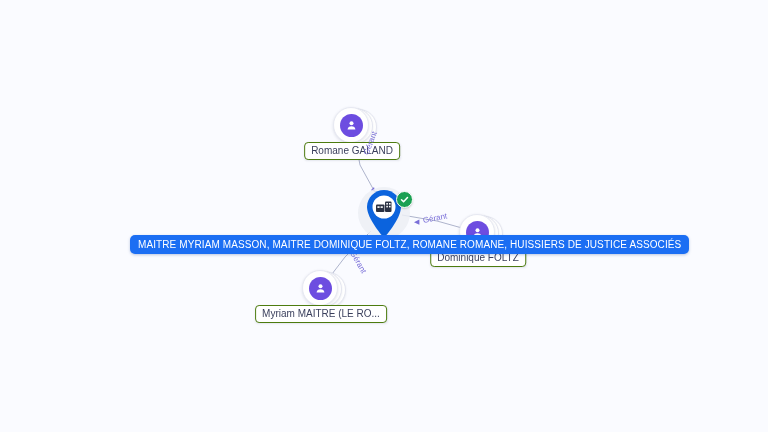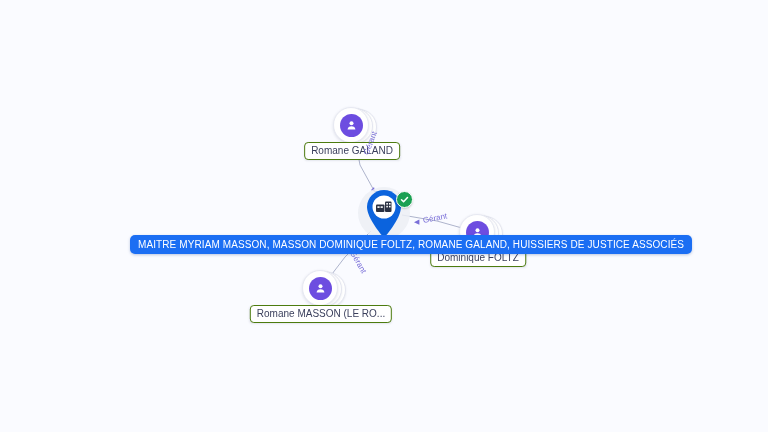--- a/index.html
+++ b/index.html
@@ -129,21 +129,21 @@
       <div class="card c2"></div>
       <div class="avatar-wrap">
         <div class="avatar">
           <svg width="13" height="13" viewBox="0 0 24 24" fill="#ffffff">
             <circle cx="12" cy="8" r="3.7"></circle>
             <path d="M4.8 19.5c0-4 3.3-6.2 7.2-6.2s7.2 2.2 7.2 6.2z"></path>
           </svg>
         </div>
       </div>
     </div>
-    <div class="node-label" style="top:16px;">Romane MASSON (LE RO...</div>
+    <div class="node-label" style="top:16px;">Myriam MAITRE (LE RO...</div>
   </div>
 
   <div class="edge-label" style="left:366px;top:150px;transform:rotate(-69deg);">Gérant</div>
   <div class="edge-arrow" style="left:370px;top:185px;transform:rotate(18deg);">▲</div>
 
   <div class="edge-label" style="left:423px;top:216px;transform:rotate(-11deg);">Gérant</div>
   <div class="edge-arrow" style="left:414px;top:218px;">◀</div>
 
   <div class="edge-label" style="left:352px;top:247px;transform:rotate(60deg);">Gérant</div>
 
@@ -165,15 +165,15 @@
         </g>
       </svg>
     </div>
     <div class="verified">
       <svg width="9" height="9" viewBox="0 0 24 24" fill="none" stroke="#ffffff" stroke-width="4" stroke-linecap="round" stroke-linejoin="round">
         <path d="M4 12.5 L9.5 18 L20 6.5"></path>
       </svg>
     </div>
   </div>
 
-  <div class="company-banner" style="left:130px;top:235px;">MAITRE MYRIAM MASSON, MASSON DOMINIQUE FOLTZ, ROMANE GALAND, HUISSIERS DE JUSTICE ASSOCIÉS</div>
+  <div class="company-banner" style="left:130px;top:235px;">MAITRE MYRIAM MASSON, MAITRE DOMINIQUE FOLTZ, ROMANE ROMANE, HUISSIERS DE JUSTICE ASSOCIÉS</div>
 
 </div>
 
 </body></html>

